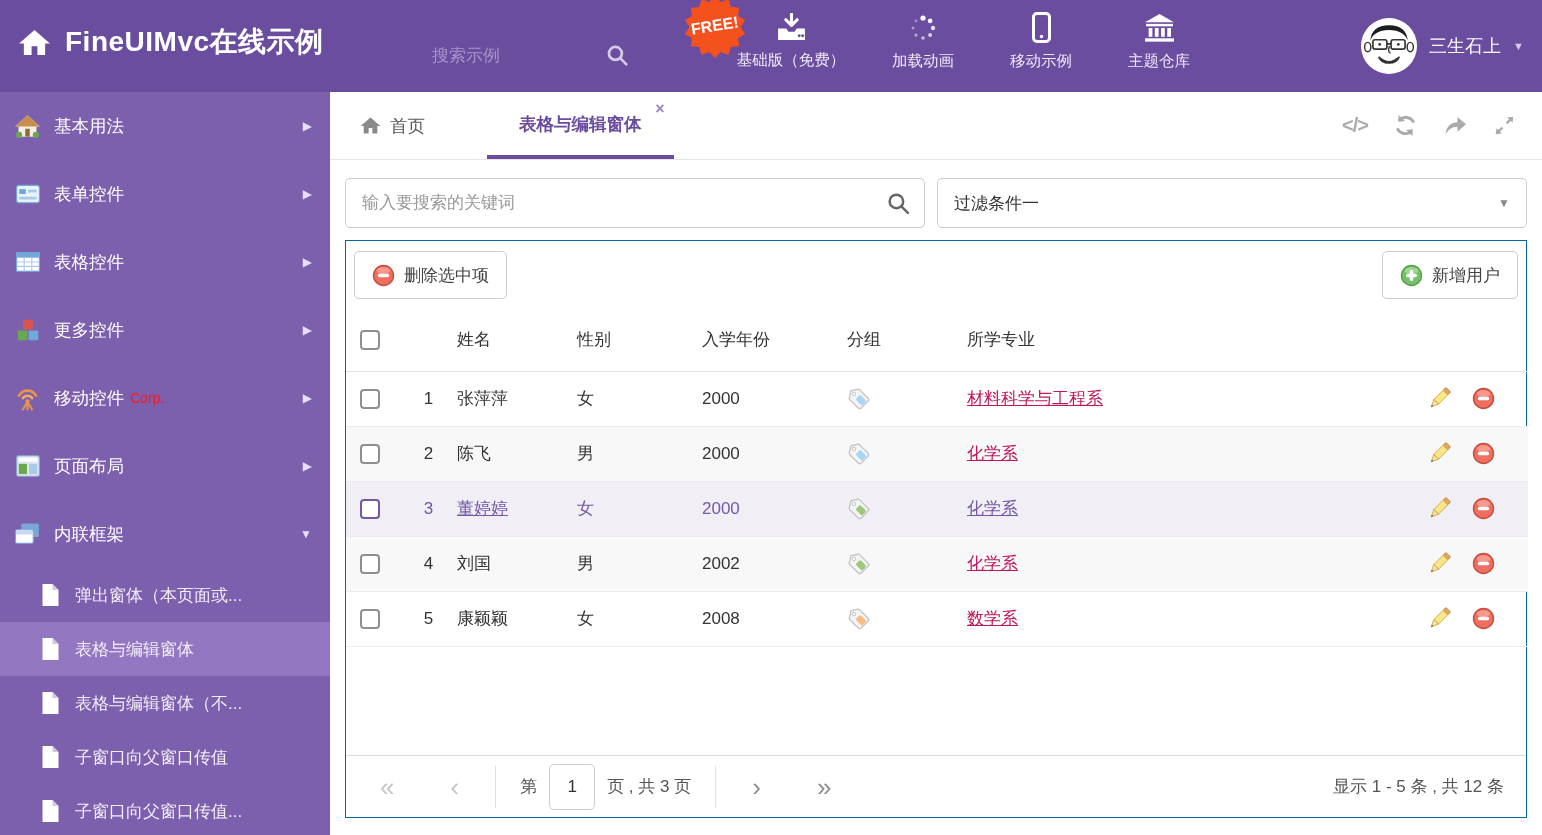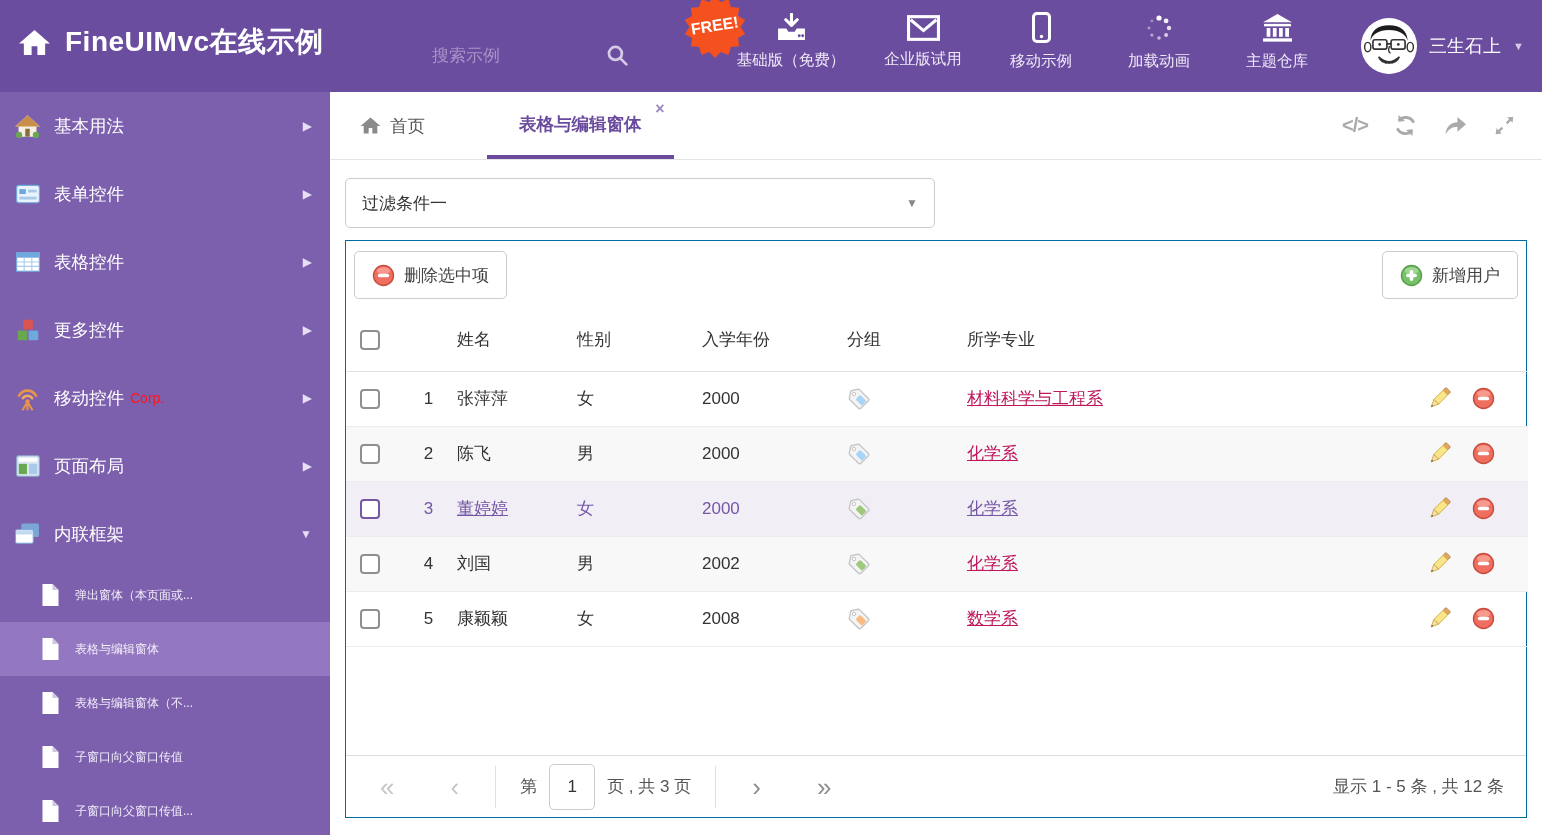--- a/index.html
+++ b/index.html
@@ -29,21 +29,21 @@
 
   
   .sidebar { position:absolute; left:0; top:92px; width:330px; height:743px;
              background:var(--sidebar-bg,#7d60ad); overflow:hidden; }
   .side-item { height:68px; display:flex; align-items:center; padding:0 14px; color:#fff; cursor:pointer; position:relative; }
   .side-item .icn { width:27px; height:27px; margin-right:13px; flex:none; }
   .side-label { font-size:17.5px; white-space:nowrap; }
   .side-badge { color:#ff1515; font-size:14px; margin-left:6px; }
   .side-arrow { position:absolute; right:18px; color:#e6def3; font-size:12px; }
   .side-sub { height:54px; display:flex; align-items:center; padding-left:40px; color:#f2eefa;
-              font-size:12px; cursor:pointer; white-space:nowrap; }
+              font-size:17px; cursor:pointer; white-space:nowrap; }
   .side-sub .icn { width:21px; height:23px; margin-right:14px; flex:none; }
   .side-sub.selected { background:var(--sidebar-selected,#9377c1); }
 
   
   .main { position:absolute; left:330px; top:92px; width:1212px; height:743px; background:#fff; }
   .tabbar { height:68px; border-bottom:1px solid #e4e4e4; display:flex; align-items:stretch; }
   .tab-home { display:flex; align-items:center; gap:9px; margin-left:30px; color:#555; font-size:17.5px; cursor:pointer; }
   .tab-active { margin-left:62px; display:flex; align-items:center; padding:0 32px; color:var(--accent,#6a4b9e);
                 font-weight:bold; font-size:17.5px; border-bottom:4px solid var(--accent,#6a4b9e);
                 position:relative; cursor:pointer; white-space:nowrap; }
@@ -138,50 +138,41 @@
               <path d="M15 1 V11 M9.5 6.5 L15 12 L20.5 6.5" stroke="#fff" stroke-width="3" fill="none" stroke-linecap="round" stroke-linejoin="round"></path>
               <path d="M2 15 H10 L12 18 H18 L20 15 H28 V26 H2 Z" fill="#fff"></path>
               <circle cx="22.5" cy="22" r="1.4" fill="#6b4d9f"></circle>
               <circle cx="25.8" cy="22" r="1.4" fill="#6b4d9f"></circle>
             </svg>
           </span>
           <span class="nav-label">基础版（免费）</span>
         </div>
         <div class="nav-item">
           <span class="icn">
-            <svg width="33" height="26" viewBox="0 0 32 25">
-              <rect x="1.5" y="1.5" width="29" height="22" fill="none" stroke="#fff" stroke-width="3"></rect>
-              <path d="M3.5 4.5 L16 15 L28.5 4.5" fill="none" stroke="#fff" stroke-width="3"></path>
-            </svg>
-          </span>
-          <span class="nav-label">企业版试用</span>
-        </div>
-        <div class="nav-item">
-          <span class="icn">
-            <svg width="19" height="31" viewBox="0 0 19 31">
-              <rect x="1.5" y="1.5" width="16" height="28" rx="3.5" fill="none" stroke="#fff" stroke-width="3"></rect>
-              <circle cx="9.5" cy="24.5" r="1.7" fill="#fff"></circle>
-            </svg>
-          </span>
-          <span class="nav-label">移动示例</span>
-        </div>
-        <div class="nav-item">
-          <span class="icn">
             <svg width="30" height="30" viewBox="0 0 30 30" fill="#fff">
               <circle cx="15" cy="5" r="2.6"></circle>
               <circle cx="22.1" cy="7.9" r="2.4" opacity=".92"></circle>
               <circle cx="25" cy="15" r="2.2" opacity=".82"></circle>
               <circle cx="22.1" cy="22.1" r="2" opacity=".72"></circle>
               <circle cx="15" cy="25" r="1.8" opacity=".62"></circle>
               <circle cx="7.9" cy="22.1" r="1.6" opacity=".52"></circle>
               <circle cx="5" cy="15" r="1.5" opacity=".45"></circle>
               <circle cx="7.9" cy="7.9" r="1.4" opacity=".38"></circle>
             </svg>
           </span>
           <span class="nav-label">加载动画</span>
+        </div>
+        <div class="nav-item">
+          <span class="icn">
+            <svg width="19" height="31" viewBox="0 0 19 31">
+              <rect x="1.5" y="1.5" width="16" height="28" rx="3.5" fill="none" stroke="#fff" stroke-width="3"></rect>
+              <circle cx="9.5" cy="24.5" r="1.7" fill="#fff"></circle>
+            </svg>
+          </span>
+          <span class="nav-label">移动示例</span>
         </div>
         <div class="nav-item">
           <span class="icn">
             <svg width="31" height="30" viewBox="0 0 30 29" fill="#fff">
               <path d="M15 1 L29 9 H1 Z"></path>
               <rect x="2" y="10.5" width="26" height="2.4"></rect>
               <rect x="4.5" y="14.5" width="3.6" height="8.5"></rect>
               <rect x="10.5" y="14.5" width="3.6" height="8.5"></rect>
               <rect x="16.5" y="14.5" width="3.6" height="8.5"></rect>
               <rect x="22.5" y="14.5" width="3.6" height="8.5"></rect>
@@ -380,20 +371,29 @@
             <svg width="23" height="23" viewBox="0 0 24 24">
               <path d="M9.8 14.2 L5.2 18.8 M14.2 9.8 L18.8 5.2" stroke="#aaa" stroke-width="2.4"></path>
               <path d="M2.8 21.2 L3.6 14.8 L9.2 20.4 Z" fill="#aaa"></path>
               <path d="M21.2 2.8 L20.4 9.2 L14.8 3.6 Z" fill="#aaa"></path>
             </svg>
           </span>
         </div>
     </div>
 
     <div class="filter-row">
+      <div class="search-box">
+        <input type="text" placeholder="输入要搜索的关键词" style="">
+        <span class="icn" id="kw-search-icon">
+            <svg width="25" height="25" viewBox="0 0 24 24" fill="none" stroke="#666" stroke-width="2.4">
+              <circle cx="10" cy="10" r="6.5"></circle>
+              <path d="M15 15 L21 21" stroke-linecap="round"></path>
+            </svg>
+          </span>
+      </div>
       <div class="select-box">
         <span>过滤条件一</span>
         <span class="select-caret">▼</span>
       </div>
     </div>
 
     <div class="panel">
       <div class="panel-toolbar">
         <button class="btn">
           <span class="icn" id="del-btn-icon">

